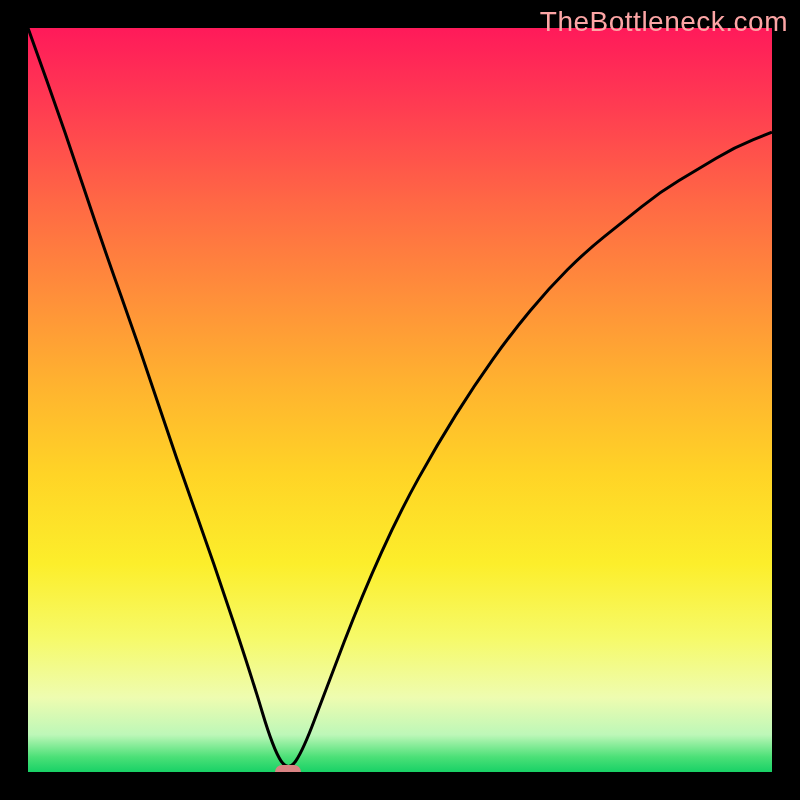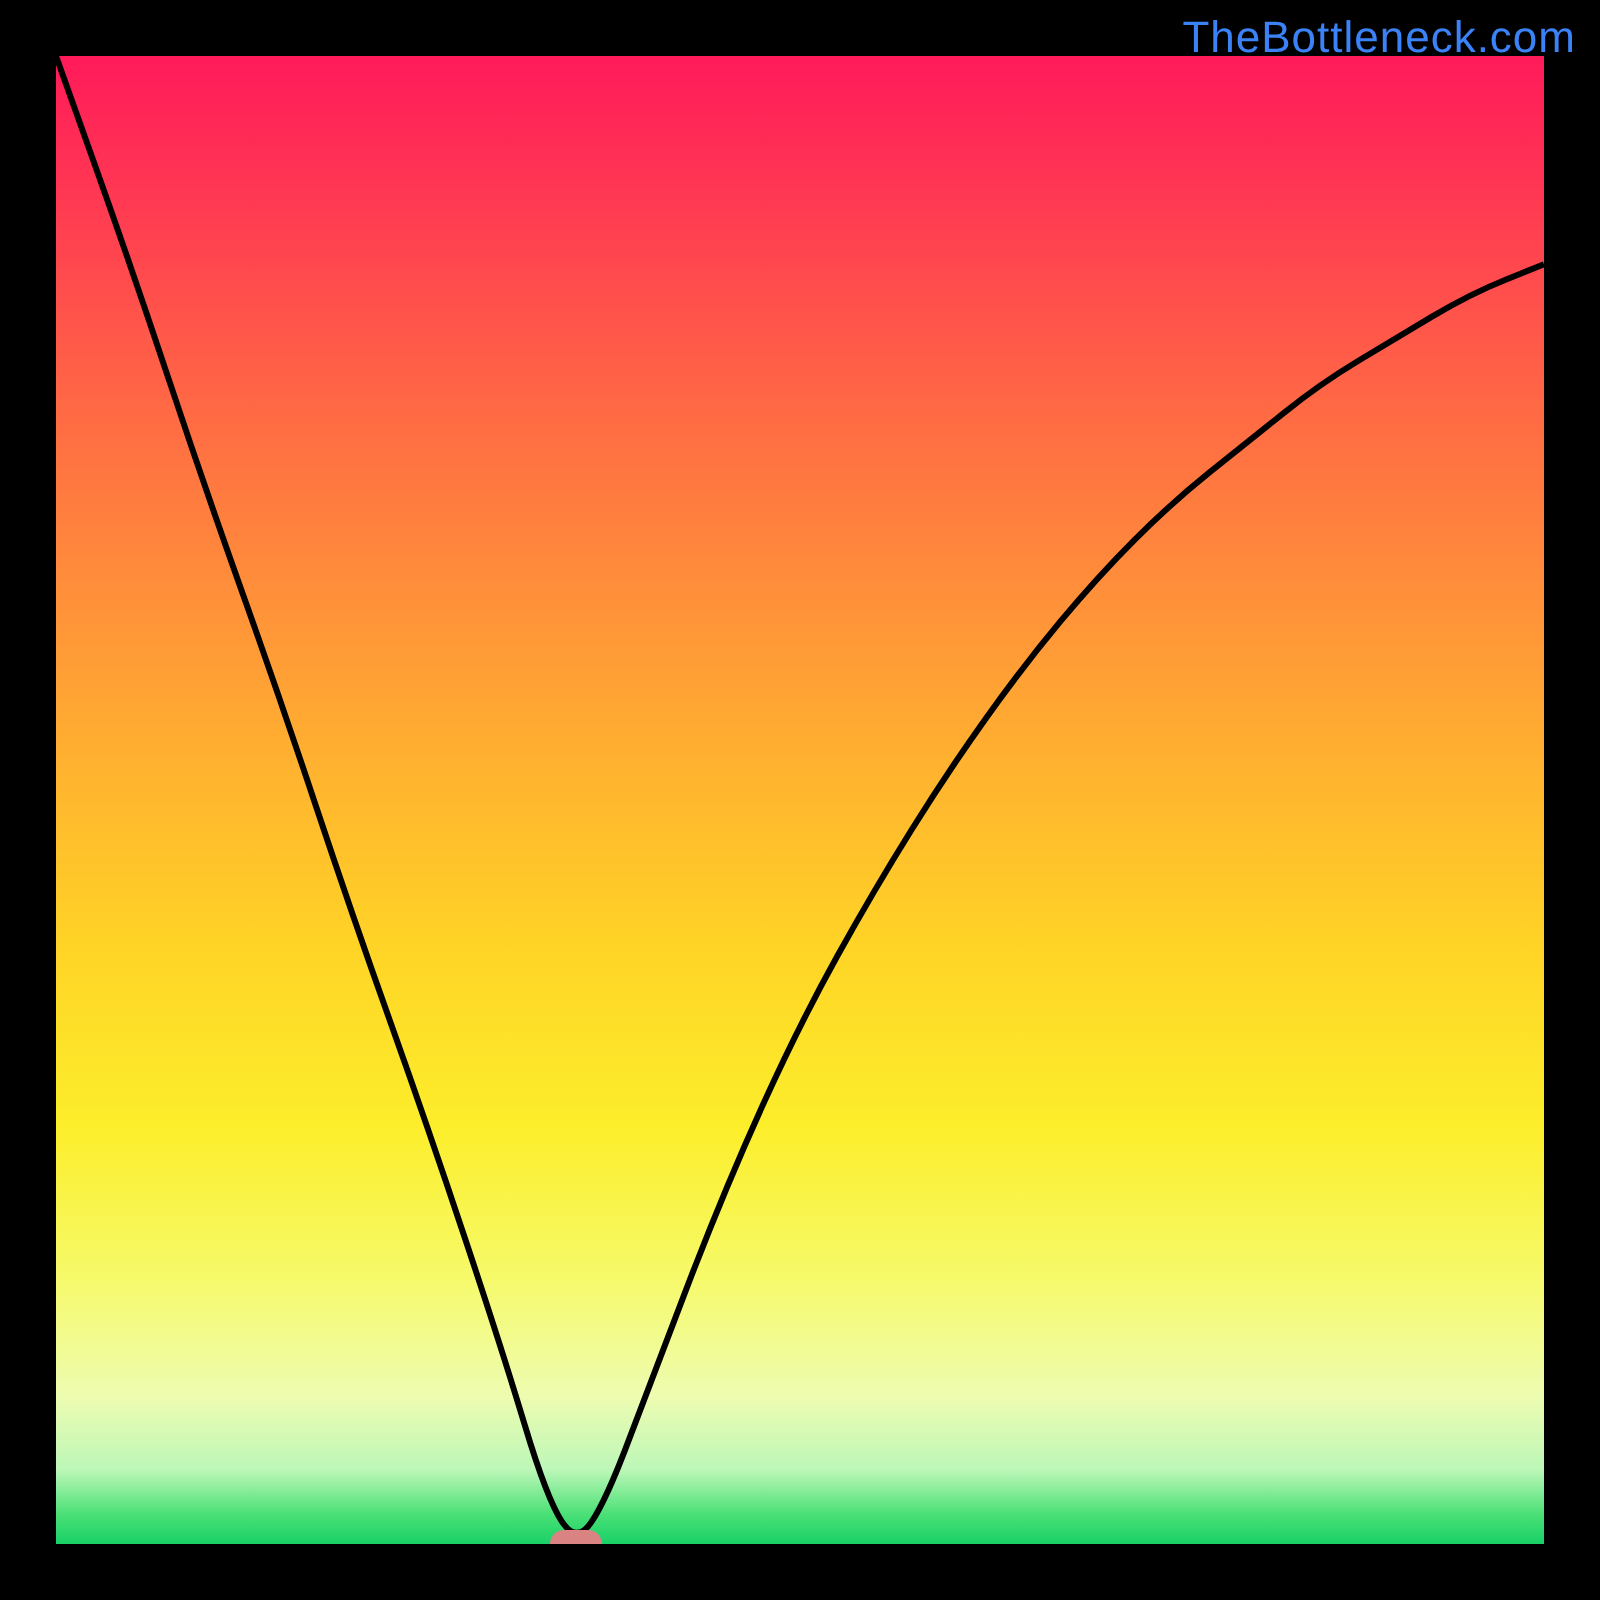--- a/index.html
+++ b/index.html
@@ -9,22 +9,22 @@
     height: 800px;
     background: #000;
     font-family: Arial, sans-serif;
     position: relative;
     overflow: hidden;
   }
   .watermark {
     position: absolute;
     top: 6px;
     right: 12px;
-    color: #3b82f6;
-    font-size: 22px;
+    color: #fca5a5;
+    font-size: 28px;
     z-index: 10;
     letter-spacing: 0.5px;
   }
   .plot-area {
     position: absolute;
     left: 28px;
     top: 28px;
     width: 744px;
     height: 744px;
     overflow: hidden;

